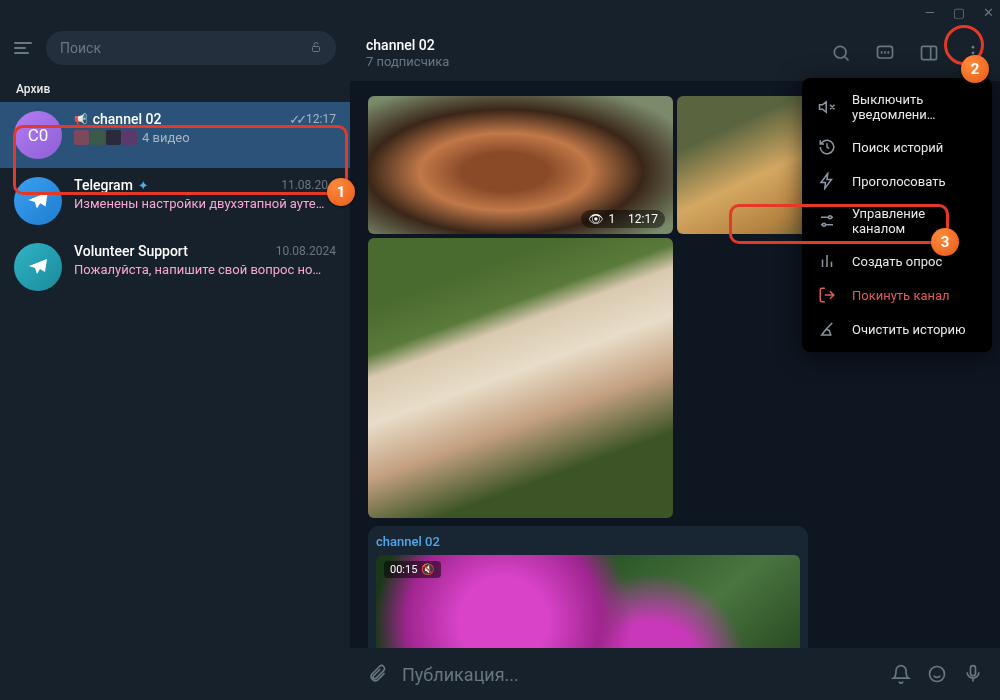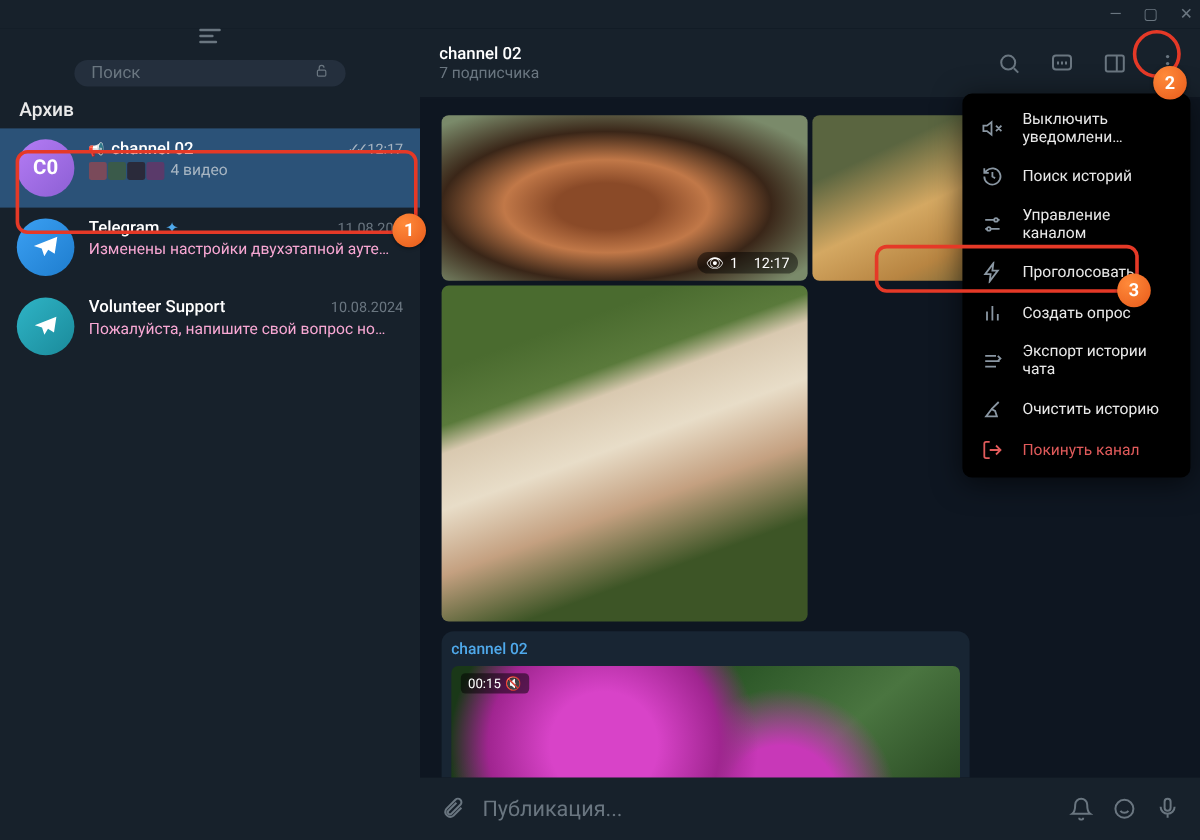--- a/index.html
+++ b/index.html
@@ -1,34 +1,34 @@
 <!DOCTYPE html>
 <html><head>
 <meta charset="utf-8">
 <style>
 * { margin: 0; padding: 0; box-sizing: border-box; font-family: -apple-system, BlinkMacSystemFont, "Segoe UI", Roboto, sans-serif; }
 body { width: 1000px; height: 700px; background: #0e1621; overflow: hidden; position: relative; }
 .titlebar { height: 24px; background: #17212b; display: flex; justify-content: flex-end; align-items: center; padding: 0 6px; gap: 18px; }
 .titlebar span { color: #6a7680; font-size: 13px; cursor: pointer; }
 .app { display: flex; height: 676px; }
 .sidebar { width: 350px; background: #17212b; display: flex; flex-direction: column; }
-.sidebar-top { height: 48px; display: flex; align-items: center; padding: 0 30px; gap: 14px; flex-direction: column; }
+.sidebar-top { height: 48px; display: flex; align-items: center; padding: 0 14px; gap: 14px; }
 .menu-icon { color: #6a7680; display: flex; flex-direction: column; gap: 3px; cursor: pointer; }
 .menu-icon div { width: 18px; height: 2px; background: #6a7680; border-radius: 1px; }
 .menu-icon div:nth-child(2) { width: 12px; }
 .menu-icon div:nth-child(3) { width: 15px; }
 .search-box { flex: 1; background: #242f3d; border-radius: 18px; height: 34px; display: flex; align-items: center; padding: 0 14px; gap: 8px; }
 .search-box input { background: none; border: none; outline: none; color: #6a7680; font-size: 14px; flex: 1; }
 .search-box input::placeholder { color: #6a7680; }
 .lock-icon { color: #6a7680; font-size: 13px; }
-.archive-header { padding: 10px 16px 6px; color: #e9e9e9; font-size: 16px; font-weight: 500; }
+.archive-header { padding: 10px 16px 6px; color: #e9e9e9; font-size: 12px; font-weight: 500; }
 .chat-list { flex: 1; }
 .chat-item { padding: 9px 14px; display: flex; gap: 12px; cursor: pointer; position: relative; }
 .chat-item.selected { background: #2b5278; }
-.avatar { width: 48px; height: 48px; border-radius: 50%; display: flex; align-items: center; justify-content: center; color: #fff; font-size: 17px; font-weight: 700; flex-shrink: 0; }
+.avatar { width: 48px; height: 48px; border-radius: 50%; display: flex; align-items: center; justify-content: center; color: #fff; font-size: 17px; font-weight: 400; flex-shrink: 0; }
 .av-purple { background: linear-gradient(135deg, #b57cf5, #8c5fd4); }
 .av-blue { background: linear-gradient(135deg, #3ba0f3, #1e7dce); }
 .av-teal { background: linear-gradient(135deg, #2fb4c6, #1a8a9a); }
 .chat-info { flex: 1; min-width: 0; }
 .chat-top { display: flex; justify-content: space-between; align-items: center; }
 .chat-name { color: #fff; font-size: 14px; font-weight: 500; display: flex; align-items: center; gap: 5px; }
 .chat-name .mega { font-size: 11px; }
 .verified { color: #4fa9eb; font-size: 13px; }
 .chat-time { color: #a8b6c3; font-size: 12px; display: flex; align-items: center; gap: 3px; }
 .chat-item:not(.selected) .chat-time { color: #6a7680; }
@@ -257,66 +257,58 @@
           <span class="di-icon">
             <svg width="18" height="18" viewBox="0 0 24 24" fill="none" stroke="currentColor" stroke-width="2">
               <path d="M3 12a9 9 0 1 0 2.6-6.3L3 8M3 3v5h5M12 7v5l3 2"></path>
             </svg>
           </span>
           <span>Поиск историй</span>
         </div>
       <div class="dropdown-item">
           <span class="di-icon">
             <svg width="18" height="18" viewBox="0 0 24 24" fill="none" stroke="currentColor" stroke-width="2">
+              <path d="M13 2 4 14h6l-1 8 9-12h-6l1-8z"></path>
+            </svg>
+          </span>
+          <span>Проголосовать</span>
+        </div>
+      <div class="dropdown-item">
+          <span class="di-icon">
+            <svg width="18" height="18" viewBox="0 0 24 24" fill="none" stroke="currentColor" stroke-width="2">
               <path d="M4 7h10M18 7h2M4 17h2M10 17h10"></path>
               <circle cx="16" cy="7" r="2"></circle>
               <circle cx="8" cy="17" r="2"></circle>
             </svg>
           </span>
           <span>Управление каналом</span>
         </div>
       <div class="dropdown-item">
           <span class="di-icon">
             <svg width="18" height="18" viewBox="0 0 24 24" fill="none" stroke="currentColor" stroke-width="2">
-              <path d="M13 2 4 14h6l-1 8 9-12h-6l1-8z"></path>
-            </svg>
-          </span>
-          <span>Проголосовать</span>
-        </div>
-      <div class="dropdown-item">
-          <span class="di-icon">
-            <svg width="18" height="18" viewBox="0 0 24 24" fill="none" stroke="currentColor" stroke-width="2">
               <path d="M6 20V10M12 20V4M18 20v-7"></path>
             </svg>
           </span>
           <span>Создать опрос</span>
         </div>
-      <div class="dropdown-item">
-          <span class="di-icon">
-            <svg width="18" height="18" viewBox="0 0 24 24" fill="none" stroke="currentColor" stroke-width="2">
-              <path d="M4 6h12M4 12h16M4 18h12M18 6l3 3-3 3"></path>
-            </svg>
-          </span>
-          <span>Экспорт истории чата</span>
+      <div class="dropdown-item danger">
+          <span class="di-icon">
+            <svg width="18" height="18" viewBox="0 0 24 24" fill="none" stroke="currentColor" stroke-width="2">
+              <path d="M9 21H5a2 2 0 0 1-2-2V5a2 2 0 0 1 2-2h4M16 17l5-5-5-5M21 12H9"></path>
+            </svg>
+          </span>
+          <span>Покинуть канал</span>
         </div>
       <div class="dropdown-item">
           <span class="di-icon">
             <svg width="18" height="18" viewBox="0 0 24 24" fill="none" stroke="currentColor" stroke-width="2">
               <path d="M19 4l-8 8M11 12l-6 8h12l-2-6-4-2z"></path>
             </svg>
           </span>
           <span>Очистить историю</span>
-        </div>
-      <div class="dropdown-item danger">
-          <span class="di-icon">
-            <svg width="18" height="18" viewBox="0 0 24 24" fill="none" stroke="currentColor" stroke-width="2">
-              <path d="M9 21H5a2 2 0 0 1-2-2V5a2 2 0 0 1 2-2h4M16 17l5-5-5-5M21 12H9"></path>
-            </svg>
-          </span>
-          <span>Покинуть канал</span>
         </div>
     </div>
   </div>
 </div>
 
 <div class="annot" style="left:13px; top:125px; width:335px; height:70px;"></div>
 <div class="annot-badge" style="left:327px; top:178px;">1</div>
 <div class="annot" style="left:944px; top:25px; width:40px; height:40px; border-radius:50%;"></div>
 <div class="annot-badge" style="left:961px; top:55px;">2</div>
 <div class="annot" style="left:729px; top:204px; width:220px; height:40px;"></div>

